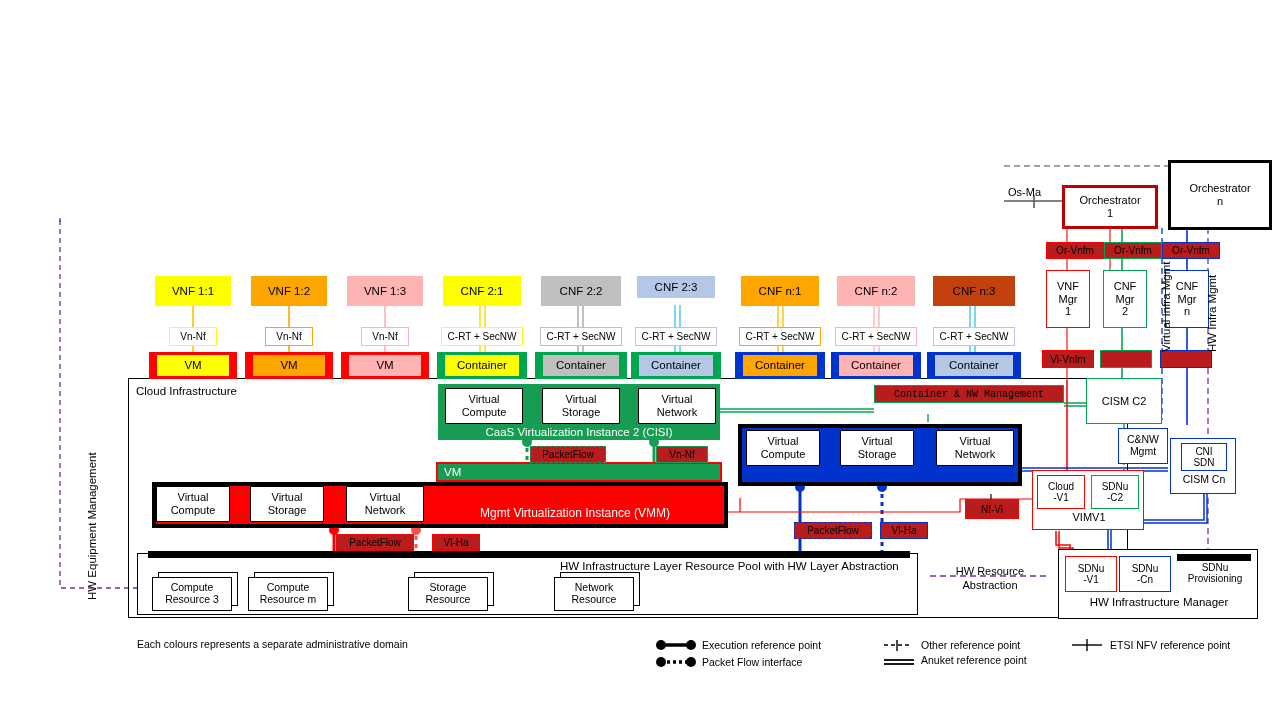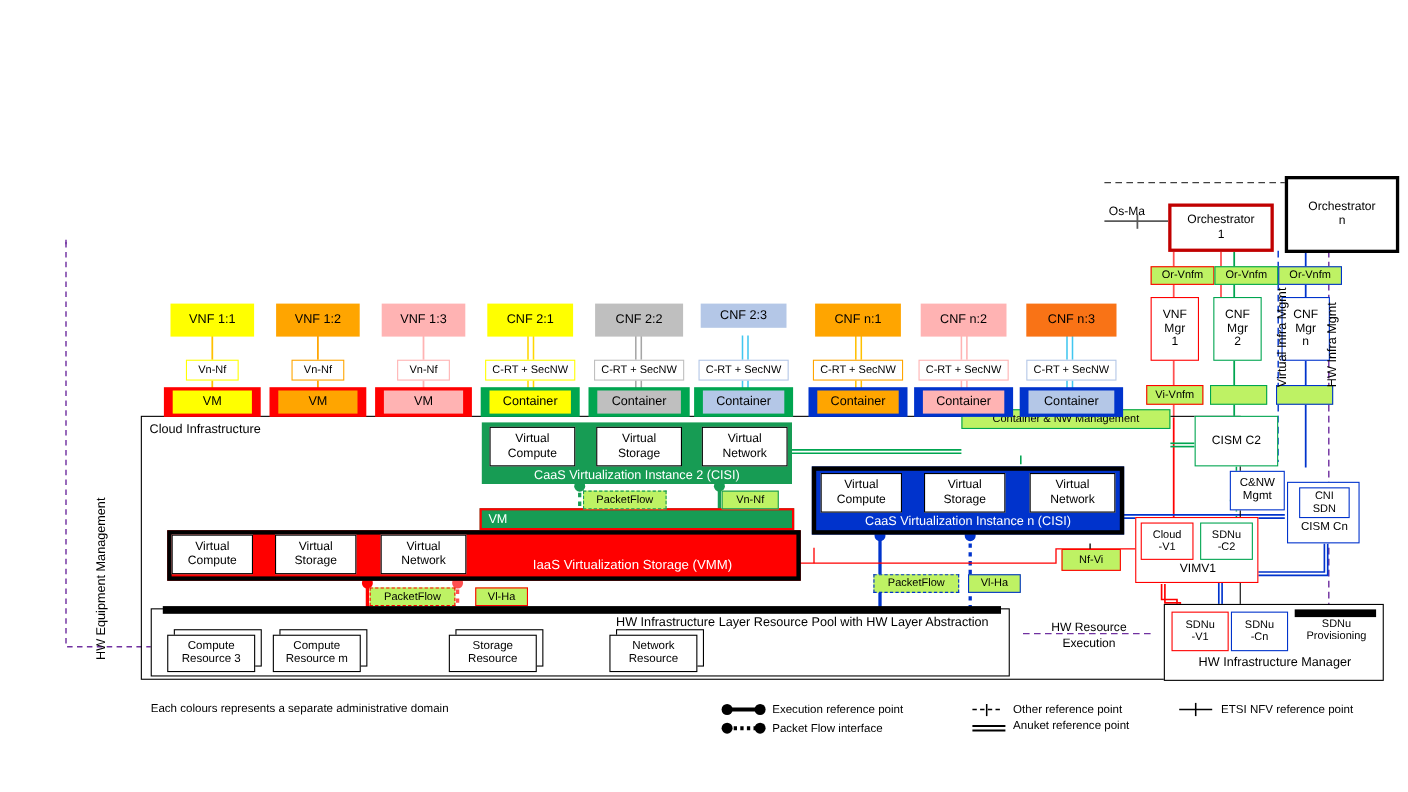--- a/index.html
+++ b/index.html
@@ -19,21 +19,21 @@
   .vcell{position:absolute;background:#fff;border:1px solid #000;box-sizing:border-box;
          display:flex;align-items:center;justify-content:center;text-align:center;font-size:11px;line-height:1.15;}
 
   .cloudbox{border:1px solid #000;background:transparent;}
   .hwpool{border:1px solid #000;background:#fff;}
   .resbox{border:1px solid #000;background:#fff;font-size:10.5px;}
   .resshadow{border:1px solid #000;background:#fff;}
 
   .vtext{position:absolute;transform:rotate(-90deg);transform-origin:left top;white-space:nowrap;font-size:11.5px;}
 
-  .refbox{background:#bef264;box-sizing:border-box;display:flex;align-items:center;justify-content:center;
+  .refbox{background:#b91c1c;box-sizing:border-box;display:flex;align-items:center;justify-content:center;
           font-size:10px;white-space:nowrap;}
 
   .mgrbox{background:#fff;box-sizing:border-box;display:flex;align-items:center;justify-content:center;
           text-align:center;font-size:11px;line-height:1.18;}
 
   .legendtxt{font-size:10.5px;white-space:nowrap;}
   svg{position:absolute;left:0;top:0;pointer-events:none;}
 </style>
 </head>
 <body>
@@ -266,21 +266,21 @@
       <div class="abs ctr fnbox" style="left: 837px; top: 276px; width: 78px; height: 30px; background: rgb(255, 179, 179);">
         <span>CNF n:2</span>
       </div>
       <div class="abs ctr ifbox" style="left: 835px; top: 327px; width: 82px; height: 19px; border: 1.3px solid rgb(255, 179, 179);">
         <span>C-RT + SecNW</span>
       </div>
       <div class="abs ctr vmbox" style="left: 839px; top: 355px; width: 74px; height: 21px; background: rgb(255, 179, 179); z-index: 3;">
         <span>Container</span>
       </div>
       <div class="abs" style="left: 831px; top: 352px; width: 90px; height: 27px; background: rgb(0, 51, 204); z-index: 1;"></div>
-      <div class="abs ctr fnbox" style="left: 933px; top: 276px; width: 82px; height: 30px; background: #f97316;">
+      <div class="abs ctr fnbox" style="left: 933px; top: 276px; width: 82px; height: 30px; background: #c2410c;">
         <span>CNF n:3</span>
       </div>
       <div class="abs ctr ifbox" style="left: 933px; top: 327px; width: 82px; height: 19px; border: 1.3px solid rgb(180, 199, 231);">
         <span>C-RT + SecNW</span>
       </div>
       <div class="abs ctr vmbox" style="left: 935px; top: 355px; width: 78px; height: 21px; background: rgb(180, 199, 231); z-index: 3;">
         <span>Container</span>
       </div>
       <div class="abs" style="left: 927px; top: 352px; width: 94px; height: 27px; background: rgb(0, 51, 204); z-index: 1;"></div>
     </div>
@@ -303,51 +303,50 @@
   </div>
   <div class="abs ctr" style="left:438px;top:424px;width:282px;height:16px;color:#fff;font-size:11.5px;">CaaS Virtualization Instance 2 (CISI)</div>
 
   <div class="abs" style="left:436px;top:462px;width:286px;height:20px;background:#179C54;border:2px solid #FF0000;box-sizing:border-box;">
     <span class="abs" style="left:6px;top:2px;color:#fff;font-size:11.5px;">VM</span>
   </div>
 
   <div class="abs refbox" style="left:530px;top:446px;width:76px;height:17px;border:1.4px dashed #179C54;">PacketFlow</div>
   <div class="abs refbox" style="left:656px;top:446px;width:52px;height:17px;border:1.4px solid #179C54;">Vn-Nf</div>
 
-  <div class="abs refbox" style="left:874px;top:372px;width:190px;height:18px;border:1.4px solid #00A550;">Container &amp; NW Management</div>
+  <div class="abs refbox" style="left:874px;top:385px;width:190px;height:18px;border:1.4px solid #00A550;font-family:Liberation Mono, monospace;">Container &amp; NW Management</div>
 
   <div class="abs" style="left:738px;top:424px;width:284px;height:62px;background:#0033CC;border:4px solid #000;box-sizing:border-box;"></div>
   <div class="abs vcell" style="left:746px;top:430px;width:74px;height:36px;flex-direction:column;">
     <span>Virtual</span>
     <span>Compute</span>
   </div>
   <div class="abs vcell" style="left:840px;top:430px;width:74px;height:36px;flex-direction:column;">
     <span>Virtual</span>
     <span>Storage</span>
   </div>
   <div class="abs vcell" style="left:936px;top:430px;width:78px;height:36px;flex-direction:column;">
     <span>Virtual</span>
     <span>Network</span>
   </div>
-  <div class="abs ctr" style="left:742px;top:466px;width:276px;height:16px;color:#fff;font-size:11.5px;">CaaS Virtualization Instance n (CISI)</div>
 
   <div class="abs" style="left:152px;top:482px;width:576px;height:46px;background:#FF0000;border:4px solid #000;box-sizing:border-box;"></div>
   <div class="abs vcell" style="left:156px;top:486px;width:74px;height:36px;flex-direction:column;border:1px solid #000;">
     <span>Virtual</span>
     <span>Compute</span>
   </div>
   <div class="abs vcell" style="left:250px;top:486px;width:74px;height:36px;flex-direction:column;">
     <span>Virtual</span>
     <span>Storage</span>
   </div>
   <div class="abs vcell" style="left:346px;top:486px;width:78px;height:36px;flex-direction:column;">
     <span>Virtual</span>
     <span>Network</span>
   </div>
-  <div class="abs ctr" style="left:430px;top:505px;width:290px;height:18px;color:#fff;font-size:12px;">IaaS Virtualization Storage (VMM)</div>
+  <div class="abs ctr" style="left:430px;top:505px;width:290px;height:18px;color:#fff;font-size:12px;">Mgmt Virtualization Instance (VMM)</div>
 
   <div class="abs refbox" style="left:336px;top:534px;width:78px;height:17px;border:1.4px dashed #FF0000;">PacketFlow</div>
   <div class="abs refbox" style="left:432px;top:534px;width:48px;height:17px;border:1.4px solid #FF0000;">Vl-Ha</div>
 
   <div class="abs refbox" style="left:794px;top:522px;width:78px;height:17px;border:1.4px dashed #0033CC;">PacketFlow</div>
   <div class="abs refbox" style="left:880px;top:522px;width:48px;height:17px;border:1.4px solid #0033CC;">Vl-Ha</div>
 
   <div class="abs refbox" style="left:965px;top:499px;width:54px;height:20px;border:1.4px solid #FF0000;">Nf-Vi</div>
 
   <div class="abs hwpool" style="left:137px;top:553px;width:781px;height:62px;"></div>
@@ -371,21 +370,21 @@
       </div>
       <div class="abs resshadow" style="left: 560px; top: 572px; width: 80px; height: 34px;"></div>
       <div class="abs ctr resbox" style="left: 554px; top: 577px; width: 80px; height: 34px; flex-direction: column; background: rgb(255, 255, 255);">
         <span>Network</span>
         <span>Resource</span>
       </div>
     </div>
 
   <div class="abs" style="left:935px;top:565px;width:110px;text-align:center;font-size:11px;line-height:1.25;">
     <div>HW Resource</div>
-    <div>Execution</div>
+    <div>Abstraction</div>
   </div>
 
   <div class="vtext" style="left:86px;top:600px;">HW Equipment Management</div>
 
   <div class="abs" style="left:1086px;top:378px;width:76px;height:46px;border:1.6px solid #00A550;background:#fff;
        display:flex;align-items:center;justify-content:center;font-size:11px;">
     <span>CISM C2</span>
   </div>
 
   <div class="abs" style="left:1118px;top:428px;width:50px;height:36px;border:1.6px solid #0033CC;background:#fff;

